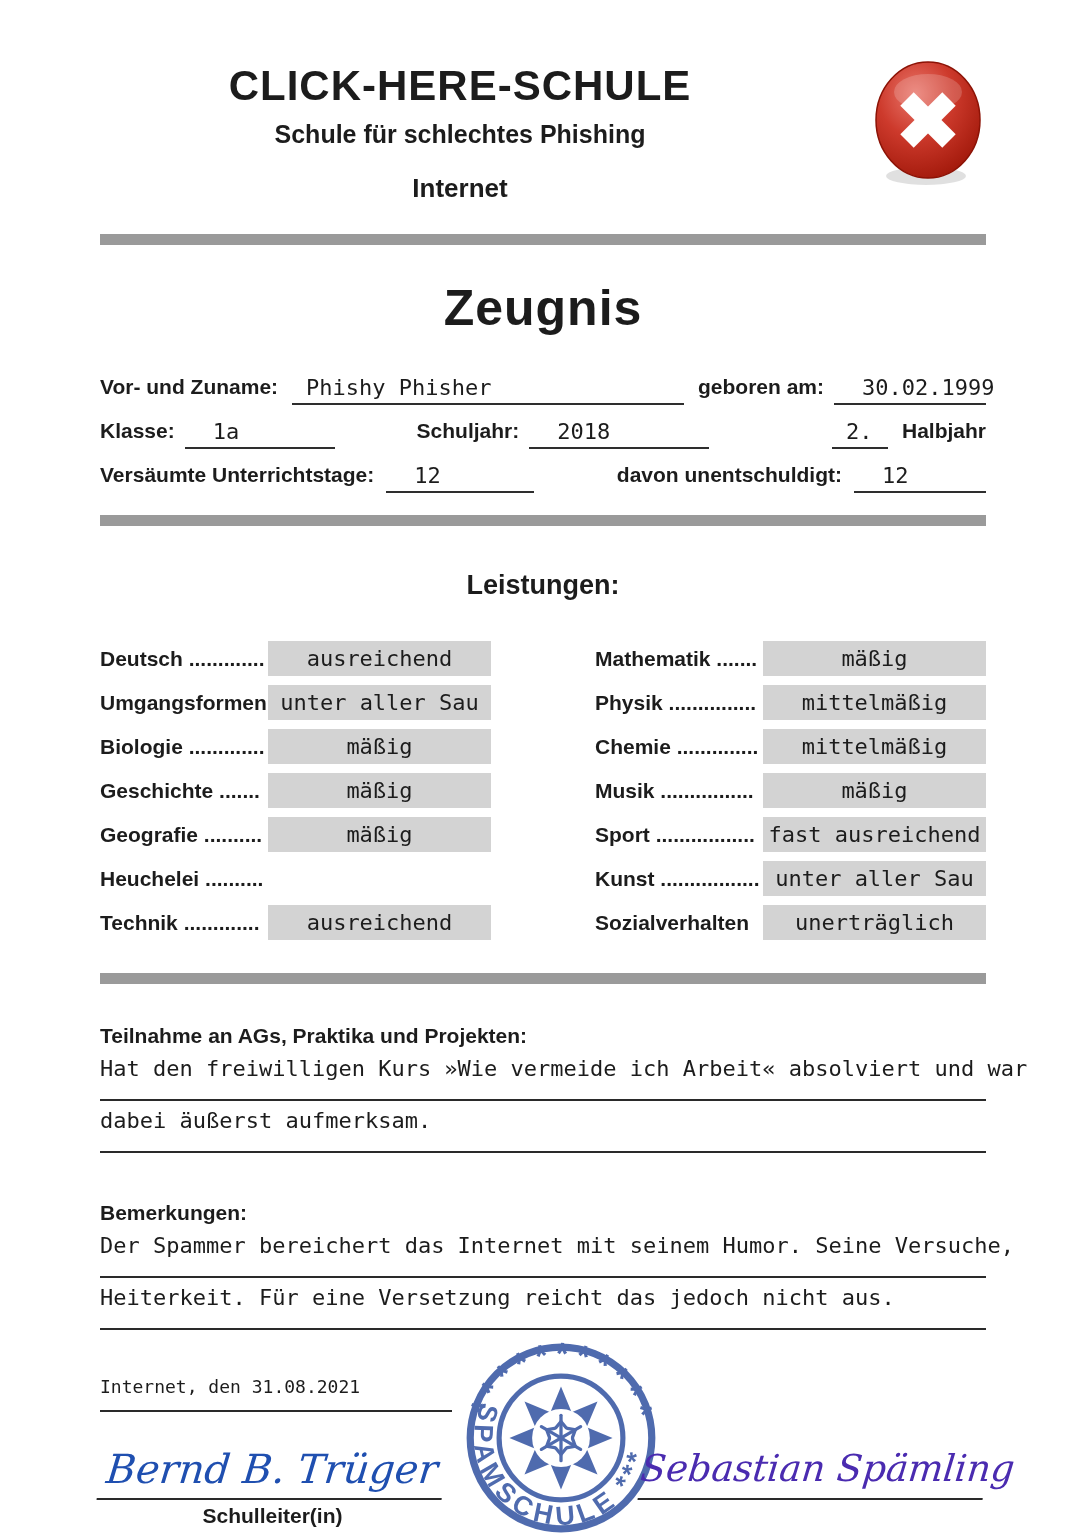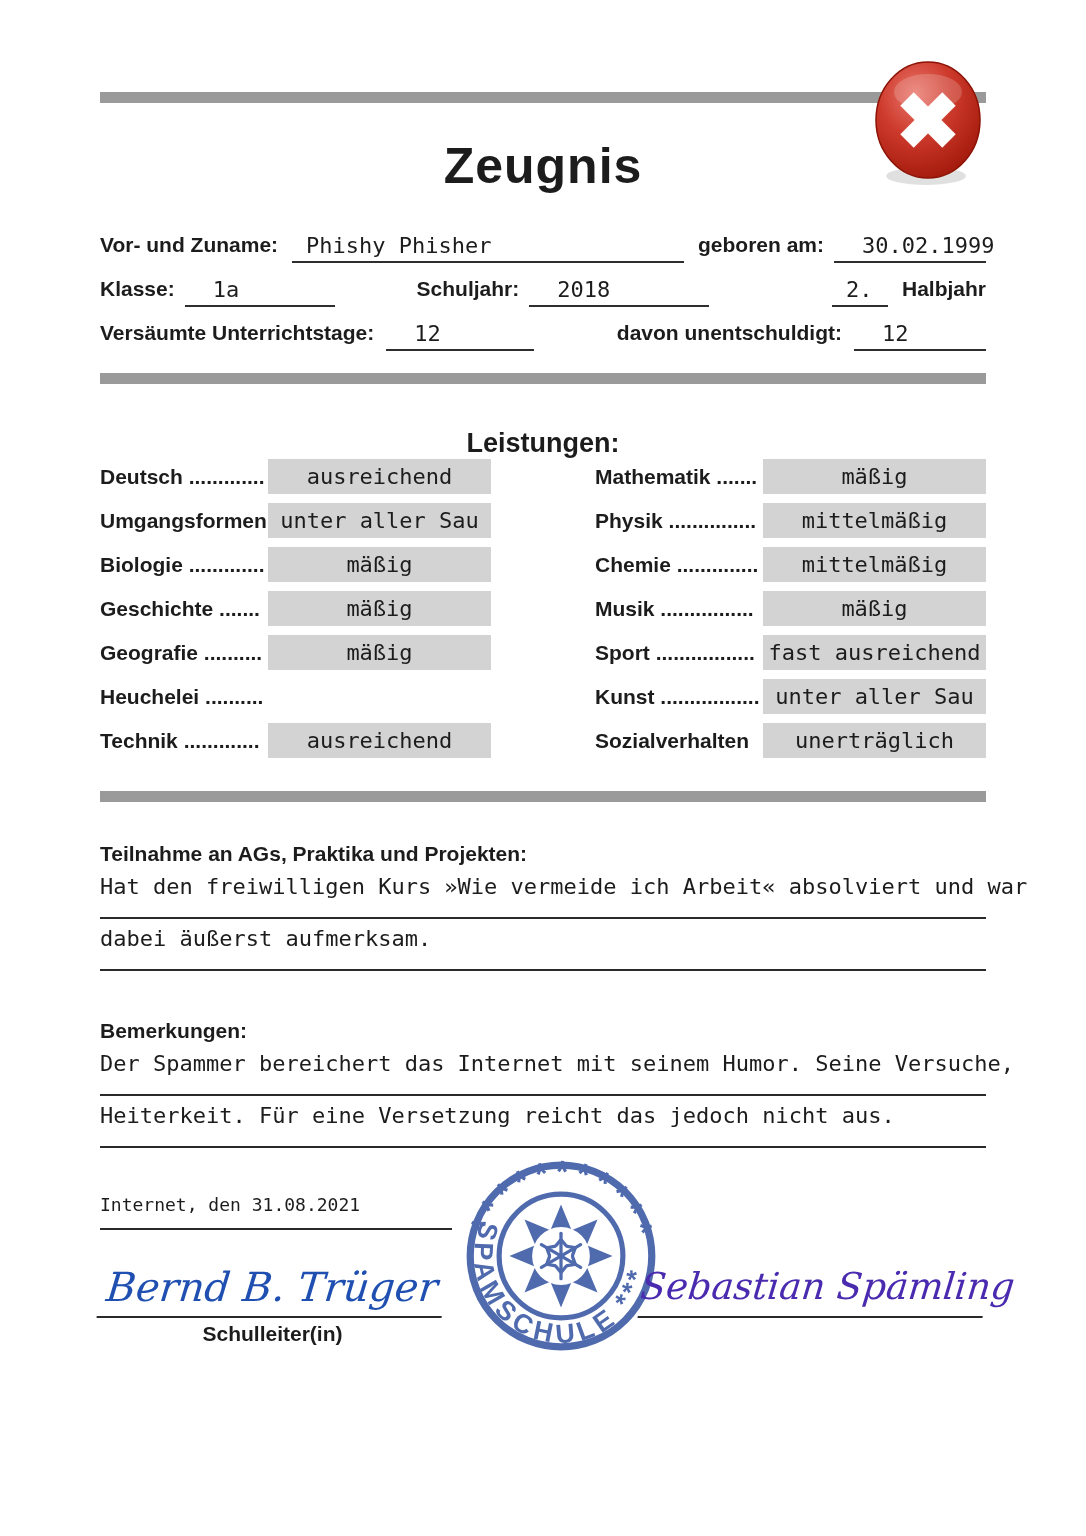--- a/index.html
+++ b/index.html
@@ -43,21 +43,21 @@
   .uline.born { width:152px; margin-left:10px; }
   .uline.klasse { width:150px; margin-left:10px; }
   .uline.jahr { width:180px; margin-left:10px; }
   .uline.halb { width:56px; padding-left:14px; margin-right:14px; }
   .uline.days { width:148px; margin-left:12px; }
   .uline.unexc { width:132px; margin-left:12px; }
   .spacer { flex:1; }
 
   
   .grades-heading { text-align:center; font-size:27px; font-weight:bold; margin-top:44px; }
-  .grades-grid { display:flex; gap:104px; }
+  .grades-grid { display:flex; gap:104px; margin-top:40px; }
   .grades-col { flex:1; }
   .grade-row { display:flex; justify-content:space-between; align-items:center; height:35px; margin-bottom:9px; }
   .grade-label { font-weight:bold; font-size:21px; white-space:nowrap; }
   .grade-value {
     width:223px; flex-shrink:0;
     background:#d3d3d3;
     text-align:center;
     font-family:"DejaVu Sans Mono", monospace;
     font-size:22px;
     line-height:35px;
@@ -105,20 +105,25 @@
   .sig-role { font-weight:bold; font-size:21px; margin-top:4px; }
   .stamp { position:absolute; left:363px; top:-36px; width:196px; height:196px; opacity:0.9; }
 </style>
 </head>
 <body>
 
 <div class="page">
   <div class="content">
 
     <div class="header">
+      <div class="header-text">
+        <div class="school-name">CLICK-HERE-SCHULE</div>
+        <div class="school-subtitle">Schule für schlechtes Phishing</div>
+        <div class="school-location">Internet</div>
+      </div>
       <svg class="error-icon" viewBox="0 0 112 134">
         <defs>
           <radialGradient id="redball" cx="38%" cy="28%" r="80%">
             <stop offset="0%" stop-color="#e9766b"></stop>
             <stop offset="45%" stop-color="#cd3a2c"></stop>
             <stop offset="100%" stop-color="#9e1608"></stop>
           </radialGradient>
         </defs>
         <ellipse cx="52" cy="118" rx="40" ry="9" fill="#000000" opacity="0.12"></ellipse>
         <ellipse cx="54" cy="62" rx="52" ry="58" fill="url(#redball)"></ellipse>

